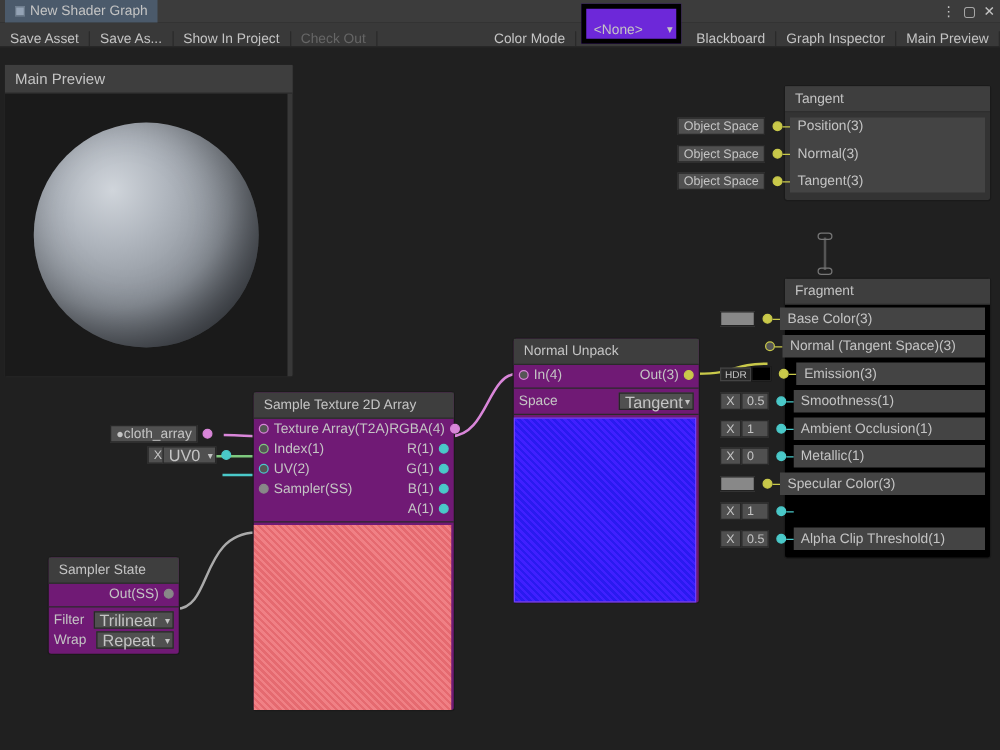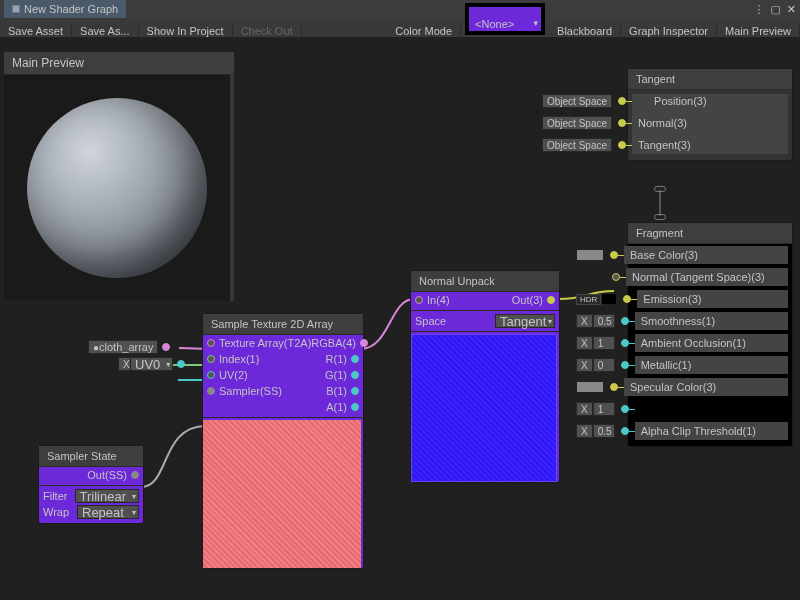--- a/index.html
+++ b/index.html
@@ -13,21 +13,21 @@
 .toolbar .btn{padding:0 8px;display:flex;align-items:center;border-right:1px solid #2a2a2a;cursor:pointer}
 .toolbar .btn.dis{color:#666}
 .toolbar .spacer{flex:1}
 .dropdown{background:#6d28d9;border:4px solid #000000;padding:11px 14px 1px 6px;margin:2px 4px;position:relative;cursor:pointer}
 .dropdown::after{content:"▾";position:absolute;right:3px;font-size:9px}
 .canvas{position:relative;width:800px;height:562px;background:#202020}
 .panel{position:absolute;background:#383838;border:1px solid #222;border-radius:2px}
 .panel-head{background:#3e3e3e;padding:4px 8px;font-size:12px;border-bottom:1px solid #2a2a2a}
 .sphere-prev{width:226px;height:226px;background:#1a1a1a;display:flex;align-items:center;justify-content:center}
 .sphere{width:180px;height:180px;border-radius:50%;background:radial-gradient(circle at 35% 30%,#d0d5db 0%,#b0b6be 25%,#8a9098 55%,#555a62 80%,#2a2e35 100%);box-shadow:inset -15px -15px 40px rgba(0,0,0,0.4)}
-.node{position:absolute;background:#6d28d9;border:1px solid #1a1a1a;border-radius:3px}
+.node{position:absolute;background:#701a75;border:1px solid #1a1a1a;border-radius:3px}
 .node-head{background:#3e3e3e;padding:4px 8px;border-bottom:1px solid #2a2a2a}
 .row{display:flex;align-items:center;height:16px;padding:0 4px;position:relative}
 .port{width:8px;height:8px;border-radius:50%;border:1px solid #777;background:#383838;flex-shrink:0}
 .port.in{margin-right:4px}
 .port.out{margin-left:4px}
 .port.f{background:#555}
 .lbl{white-space:nowrap}
 .flex1{flex:1}
 .mini-dd{background:#505050;border:1px solid #272727;padding:0 12px 0 4px;position:relative;font-size:13px;height:14px;display:flex;align-items:center;cursor:pointer}
 .mini-dd::after{content:"▾";position:absolute;right:2px;font-size:8px}
@@ -181,21 +181,21 @@
   <div class="tex-prev blue-tex"></div>
 </div>
 
 <div class="node" style="left:627px;top:30px;width:166px;padding-bottom:4px;background:#333">
   <div class="node-head">Tangent</div>
   <div class="row" style="height:22px;margin-left:-90px">
     <span class="chip">Object Space</span>
     <span style="width:6px"></span>
         <span class="port port-yellow"></span>
         <span style="width:6px;height:1px;background:#c9c94a"></span>
-    <span class="flex1" style="background:#444;height:14px;display:flex;align-items:center;padding-left:22px">Position(3)</span>
+    <span class="flex1" style="background:#444;height:14px;display:flex;align-items:center;padding-left:6px">Position(3)</span>
   </div>
   <div class="row" style="height:22px;margin-left:-90px">
     <span class="chip">Object Space</span>
     <span style="width:6px"></span>
         <span class="port port-yellow"></span>
         <span style="width:6px;height:1px;background:#c9c94a"></span>
     <span class="flex1" style="background:#444;height:30px;display:flex;align-items:center;padding-left:6px">Normal(3)</span>
   </div>
   <div class="row" style="height:22px;margin-left:-90px">
     <span class="chip">Object Space</span>

